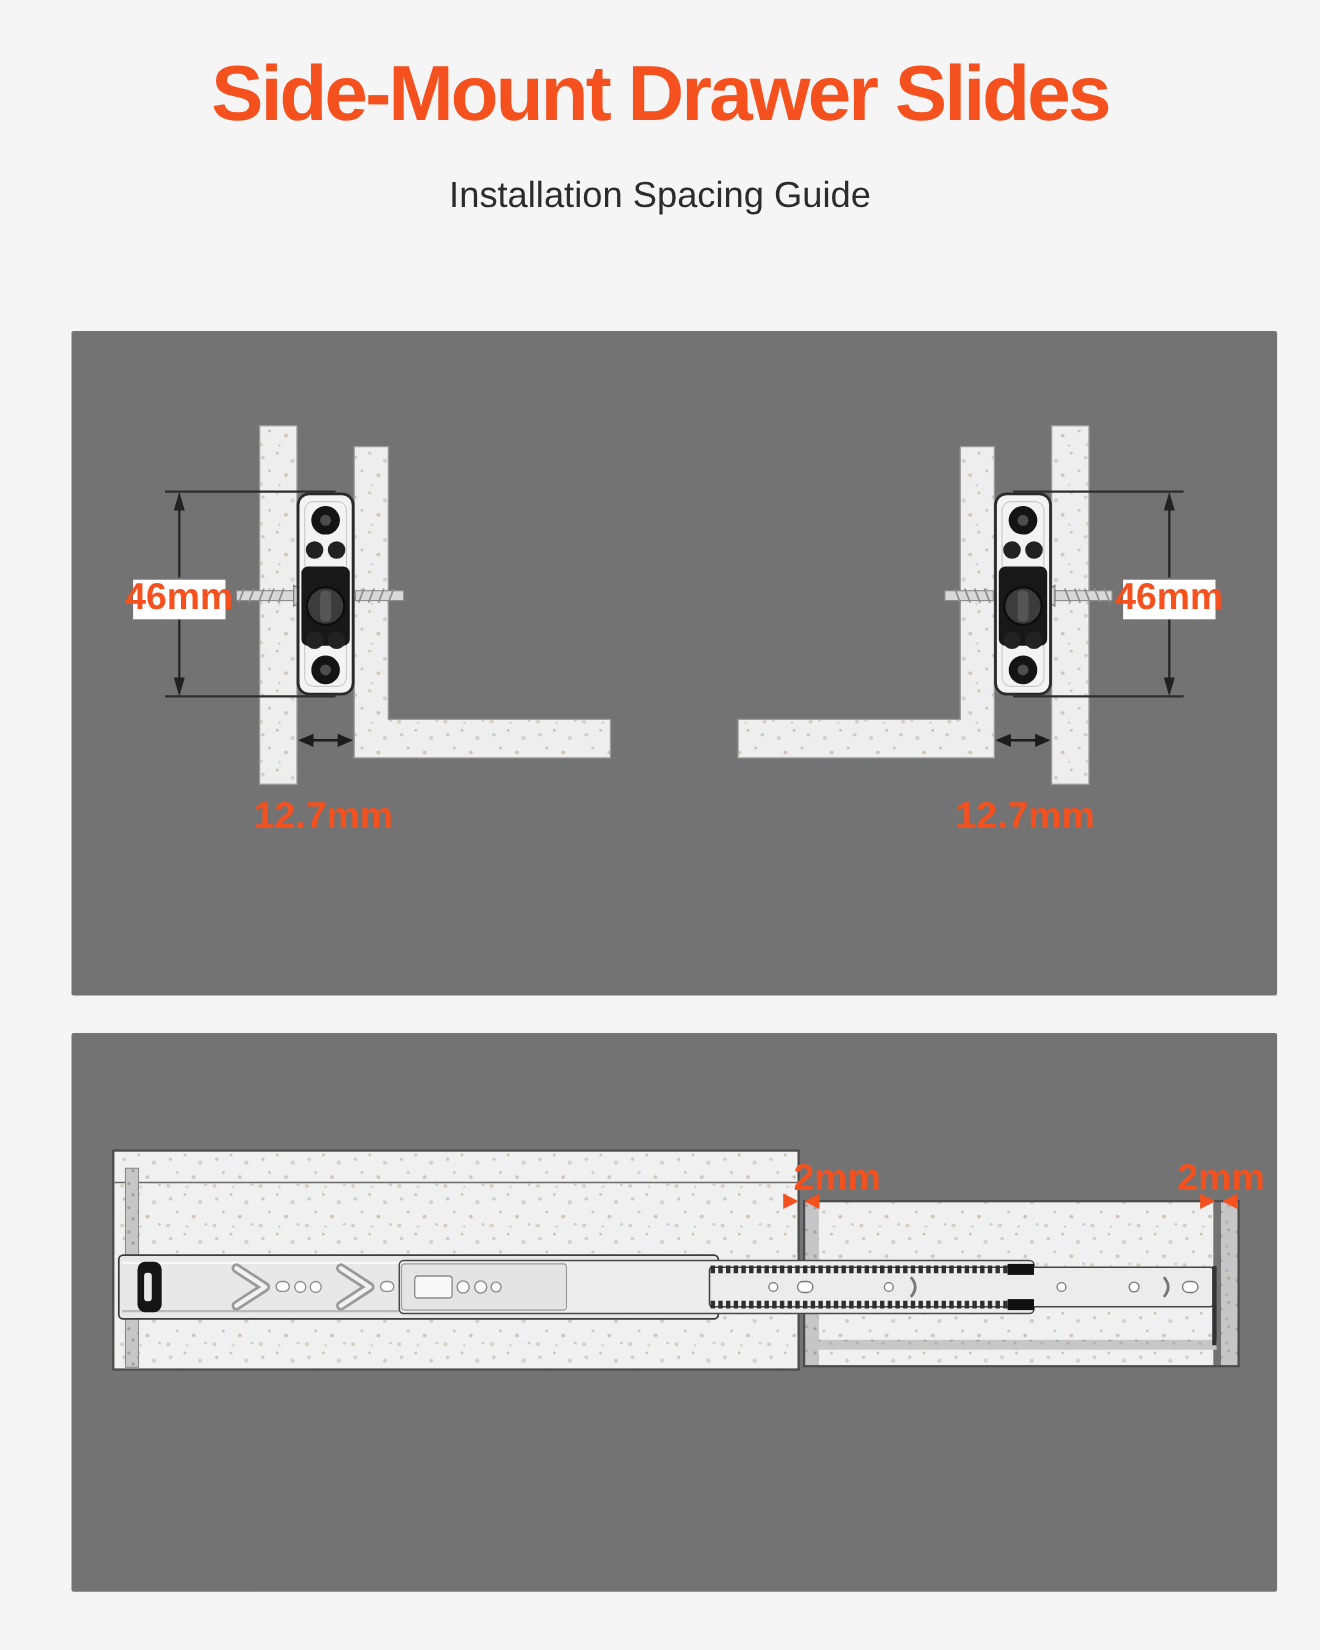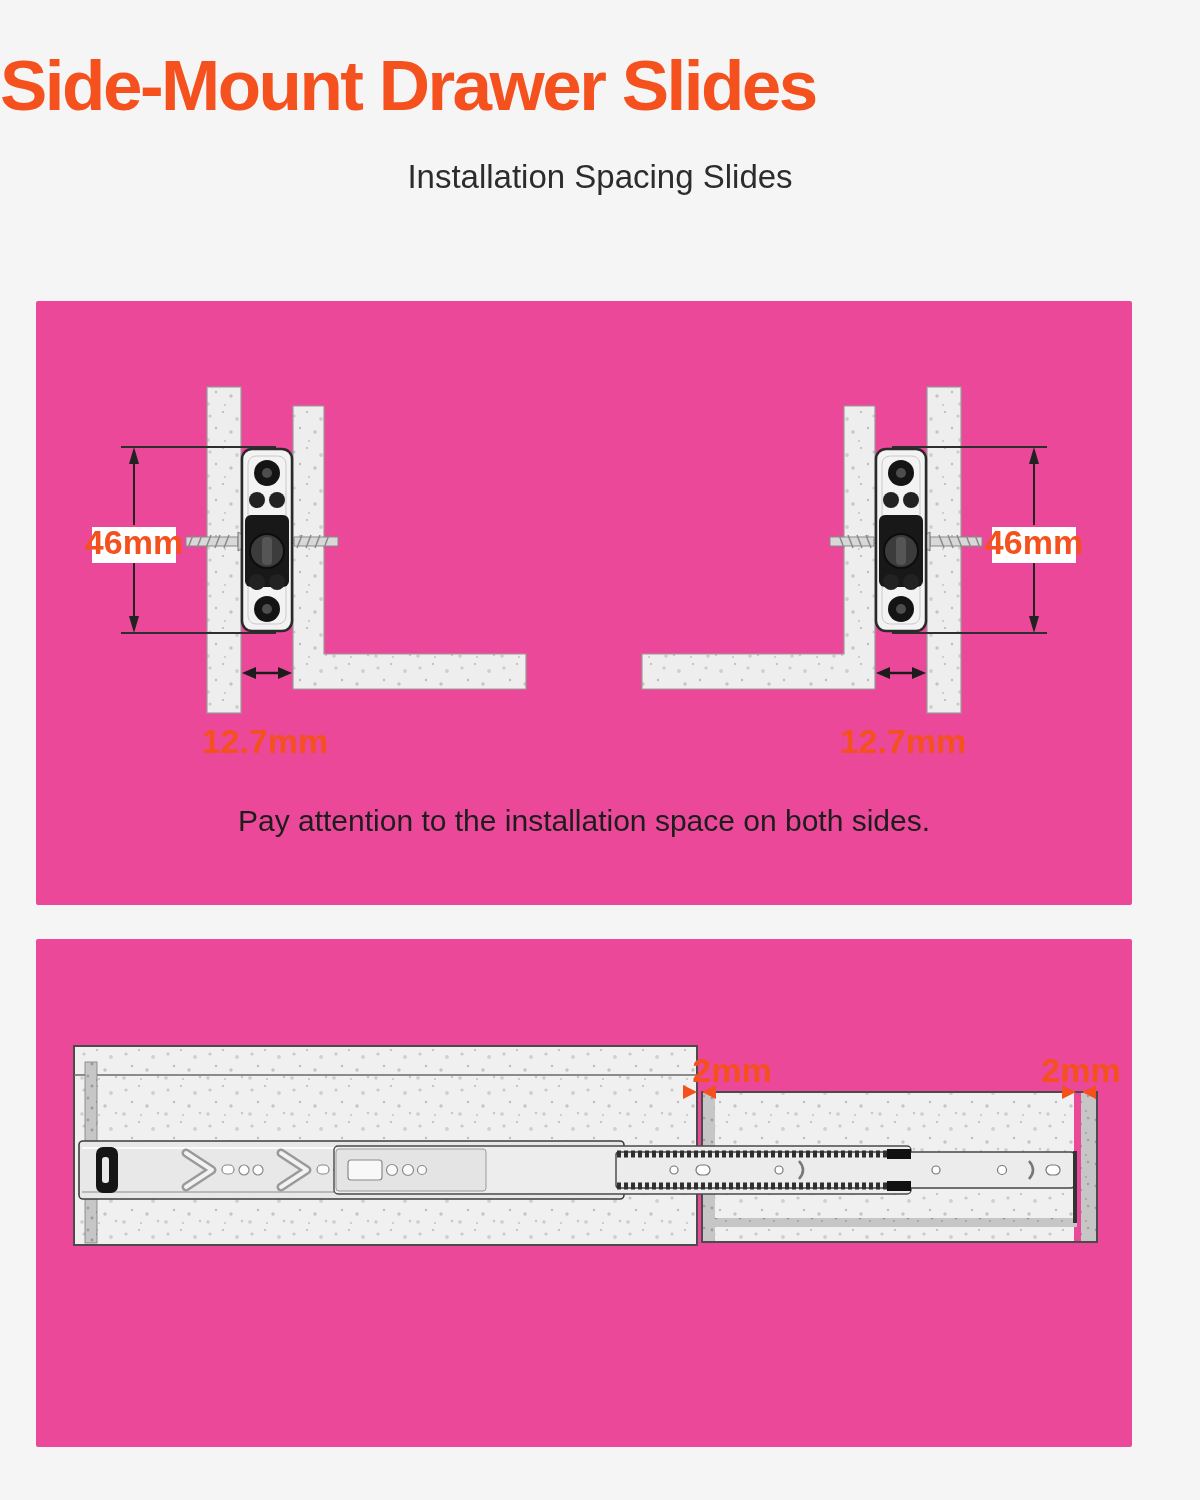--- a/index.html
+++ b/index.html
@@ -2,49 +2,49 @@
 <html><head>
 <meta charset="utf-8">
 <style>
   html,body{margin:0;padding:0;}
   body{
     width:1200px;height:1500px;position:relative;overflow:hidden;
     background:#f5f5f6;
     font-family:"Liberation Sans",sans-serif;
   }
   .page-title{
-    position:absolute;top:50px;left:0;width:1200px;text-align:left;
+    position:absolute;top:50px;left:0;width:1200px;text-align:center;
     font-size:71px;font-weight:bold;letter-spacing:-2.5px;color:#F4511E;
     line-height:1.0;
   }
   .page-subtitle{
     position:absolute;top:158px;left:0;width:1200px;text-align:center;
     font-size:33px;font-weight:400;color:#2c2c2c;letter-spacing:0;
   }
   .card{
-    position:absolute;left:36px;width:1096px;background:#ec4899;
+    position:absolute;left:65px;width:1096px;background:#737373;
     border-radius:2px;
   }
   #panel-side-spacing{top:301px;height:604px;}
   #panel-front-spacing{top:939px;height:508px;}
   .diagram{position:absolute;top:0;left:0;}
   .caption{
     position:absolute;left:0;width:100%;text-align:center;
     font-size:30px;color:#1d1d1d;
   }
   #panel-side-spacing .caption{top:503px;}
   #panel-front-spacing .caption{top:410px;}
   svg text{font-family:"Liberation Sans",sans-serif;}
   .dim-label{font-size:34px;font-weight:bold;fill:#F4511E;}
 </style>
 </head>
 <body>
 
 <div class="page-title">Side-Mount Drawer Slides</div>
-<div class="page-subtitle">Installation Spacing Slides</div>
+<div class="page-subtitle">Installation Spacing Guide</div>
 
 <div class="card" id="panel-side-spacing">
   <svg class="diagram" width="1096" height="604" viewBox="0 0 1096 604">
     <defs>
       <pattern id="speckLight1" width="42" height="36" patternUnits="userSpaceOnUse">
         <rect width="42" height="36" fill="#eeeeee"></rect>
         <circle cx="6" cy="7" r="1.6" fill="#c9c9c9"></circle>
         <circle cx="19" cy="3" r="1.1" fill="#c0b7a8"></circle>
         <circle cx="33" cy="10" r="1.9" fill="#cfcfcf"></circle>
         <circle cx="12" cy="19" r="1.2" fill="#bdbdbd"></circle>
@@ -115,21 +115,20 @@
     <use href="#assemblyL"></use>
     <use href="#assemblyL" transform="translate(1096 0) scale(-1 1)"></use>
 
     <rect x="56" y="226" width="84" height="36" fill="#ffffff"></rect>
     <text x="98" y="253" text-anchor="middle" class="dim-label">46mm</text>
     <rect x="956" y="226" width="84" height="36" fill="#ffffff"></rect>
     <text x="998" y="253" text-anchor="middle" class="dim-label">46mm</text>
     <text x="229" y="452" text-anchor="middle" class="dim-label">12.7mm</text>
     <text x="867" y="452" text-anchor="middle" class="dim-label">12.7mm</text>
   </svg>
-  <div class="caption">Pay attention to the installation space on both sides.</div>
 </div>
 
 <div class="card" id="panel-front-spacing">
   <svg class="diagram" width="1096" height="508" viewBox="0 0 1096 508">
     <defs>
       <pattern id="speckLight2" width="42" height="36" patternUnits="userSpaceOnUse">
         <rect width="42" height="36" fill="#f0f0f0"></rect>
         <circle cx="6" cy="7" r="1.6" fill="#c9c9c9"></circle>
         <circle cx="19" cy="3" r="1.1" fill="#c0b7a8"></circle>
         <circle cx="33" cy="10" r="1.9" fill="#cfcfcf"></circle>

